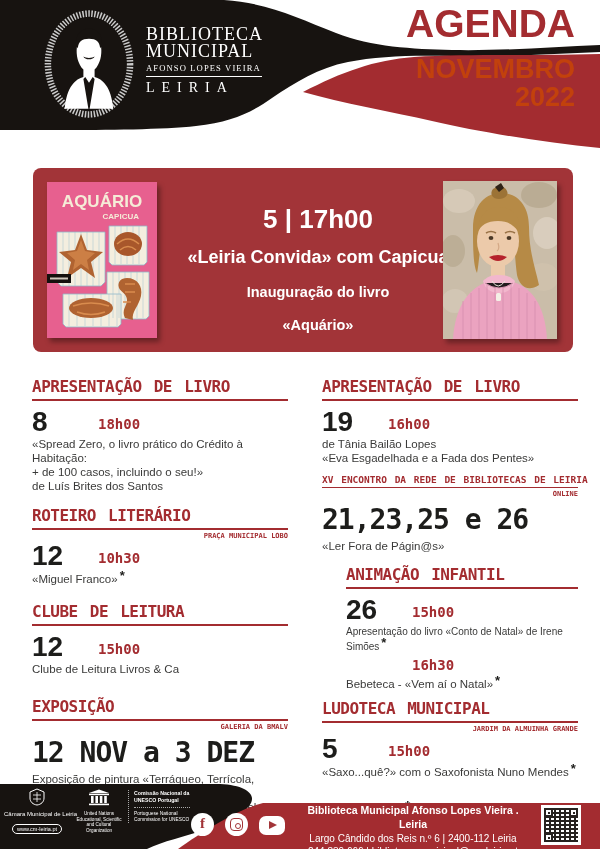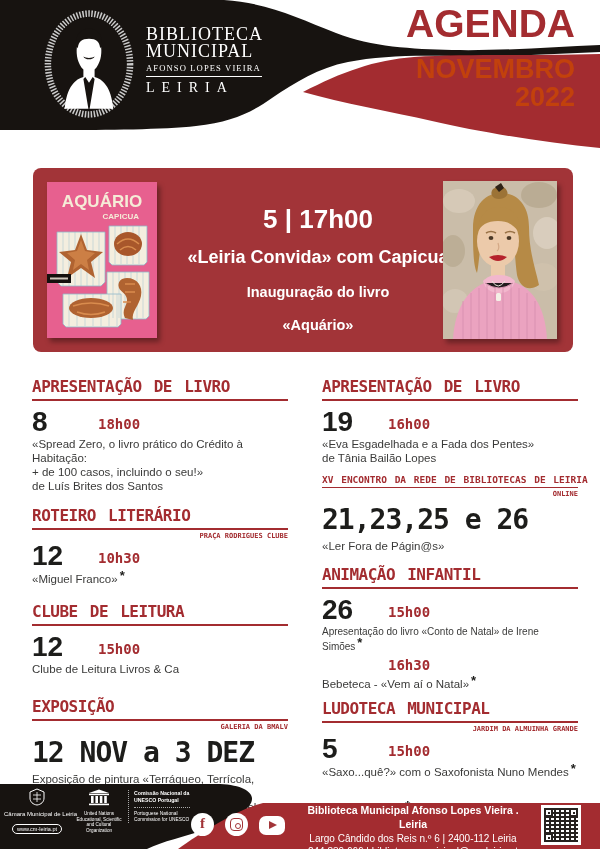--- a/index.html
+++ b/index.html
@@ -77,21 +77,21 @@
     font-family:"DejaVu Sans Mono","Liberation Mono",monospace;
     font-weight:bold;font-size:28px;color:var(--day);
     margin:5px 0 3px;letter-spacing:-1px;white-space:nowrap;
   }
   .desc{font-size:11.5px;color:var(--body);line-height:1.22;}
   .desc.sm{font-size:10px;line-height:1.3;}
   .star{font-size:13px;font-weight:bold;color:var(--day);position:relative;top:-3px;padding-left:2px;}
   .note{margin-top:20px;text-align:right;font-size:10px;color:var(--body);}
   .note .star{font-size:14px;top:-2px;padding-right:2px;}
   .mb1{margin-bottom:13px;} .mb2{margin-bottom:15px;} .mb3{margin-bottom:21px;}
-  .mb4{margin-bottom:9px;} .mb5{margin-bottom:12px;} .mb6{margin-bottom:7px;}
+  .mb4{margin-bottom:9px;} .mb5{margin-bottom:12px;} .mb6{margin-bottom:7px;margin-left:24px;}
   
   .footer{position:absolute;left:0;top:782px;width:600px;height:67px;}
   .ftr-svg{position:absolute;inset:0;width:600px;height:67px;}
   .cml{position:absolute;left:4px;top:6px;width:66px;text-align:center;color:#fff;}
   .cml .nm{font-size:6px;margin-top:1px;white-space:nowrap;}
   .cml .pill{display:inline-block;border:1px solid #fff;border-radius:6px;font-size:5.5px;padding:1px 4px;margin-top:2px;}
   .unesco{position:absolute;left:74px;top:7px;width:50px;text-align:center;color:#fff;}
   .unesco .tx{font-size:4.6px;line-height:1.25;margin-top:1px;}
   .commission{position:absolute;left:128px;top:8px;width:56px;color:#fff;border-left:1px dotted #aaa;padding-left:5px;}
   .commission .c1{font-size:5.2px;font-weight:bold;line-height:1.25;}
@@ -236,21 +236,21 @@
         <span class="day">8</span>
         <span class="time">18h00</span>
       </div>
       <div class="desc">«Spread Zero, o livro prático do Crédito à Habitação:</div>
       <div class="desc">+ de 100 casos, incluindo o seu!»</div>
       <div class="desc">de Luís Brites dos Santos</div>
     </div>
 
     <div class="sec mb2">
       <div class="sec-title">ROTEIRO LITERÁRIO</div>
-      <div class="venue">PRAÇA RODRIGUES CLUBE</div>
+      <div class="venue">PRAÇA MUNICIPAL LOBO</div>
       <div class="when" style="margin-top:2px;">
         <span class="day">12</span>
         <span class="time">10h30</span>
       </div>
       <div class="desc"><span>«Miguel Franco»</span><span class="star">*</span></div>
     </div>
 
     <div class="sec mb3">
       <div class="sec-title">CLUBE DE LEITURA</div>
       <div class="when">
@@ -271,22 +271,22 @@
   </div>
 
   <div class="col right">
 
     <div class="sec mb4">
       <div class="sec-title">APRESENTAÇÃO DE LIVRO</div>
       <div class="when">
         <span class="day">19</span>
         <span class="time">16h00</span>
       </div>
+      <div class="desc">de Tânia Bailão Lopes</div>
       <div class="desc">«Eva Esgadelhada e a Fada dos Pentes»</div>
-      <div class="desc">de Tânia Bailão Lopes</div>
     </div>
 
     <div class="sec mb5">
       <div class="sec-title small">XV ENCONTRO DA REDE DE BIBLIOTECAS DE LEIRIA</div>
       <div class="venue">ONLINE</div>
       <div class="range">21,23,25 e 26</div>
       <div class="desc">«Ler Fora de Págin@s»</div>
     </div>
 
     <div class="sec mb6">

